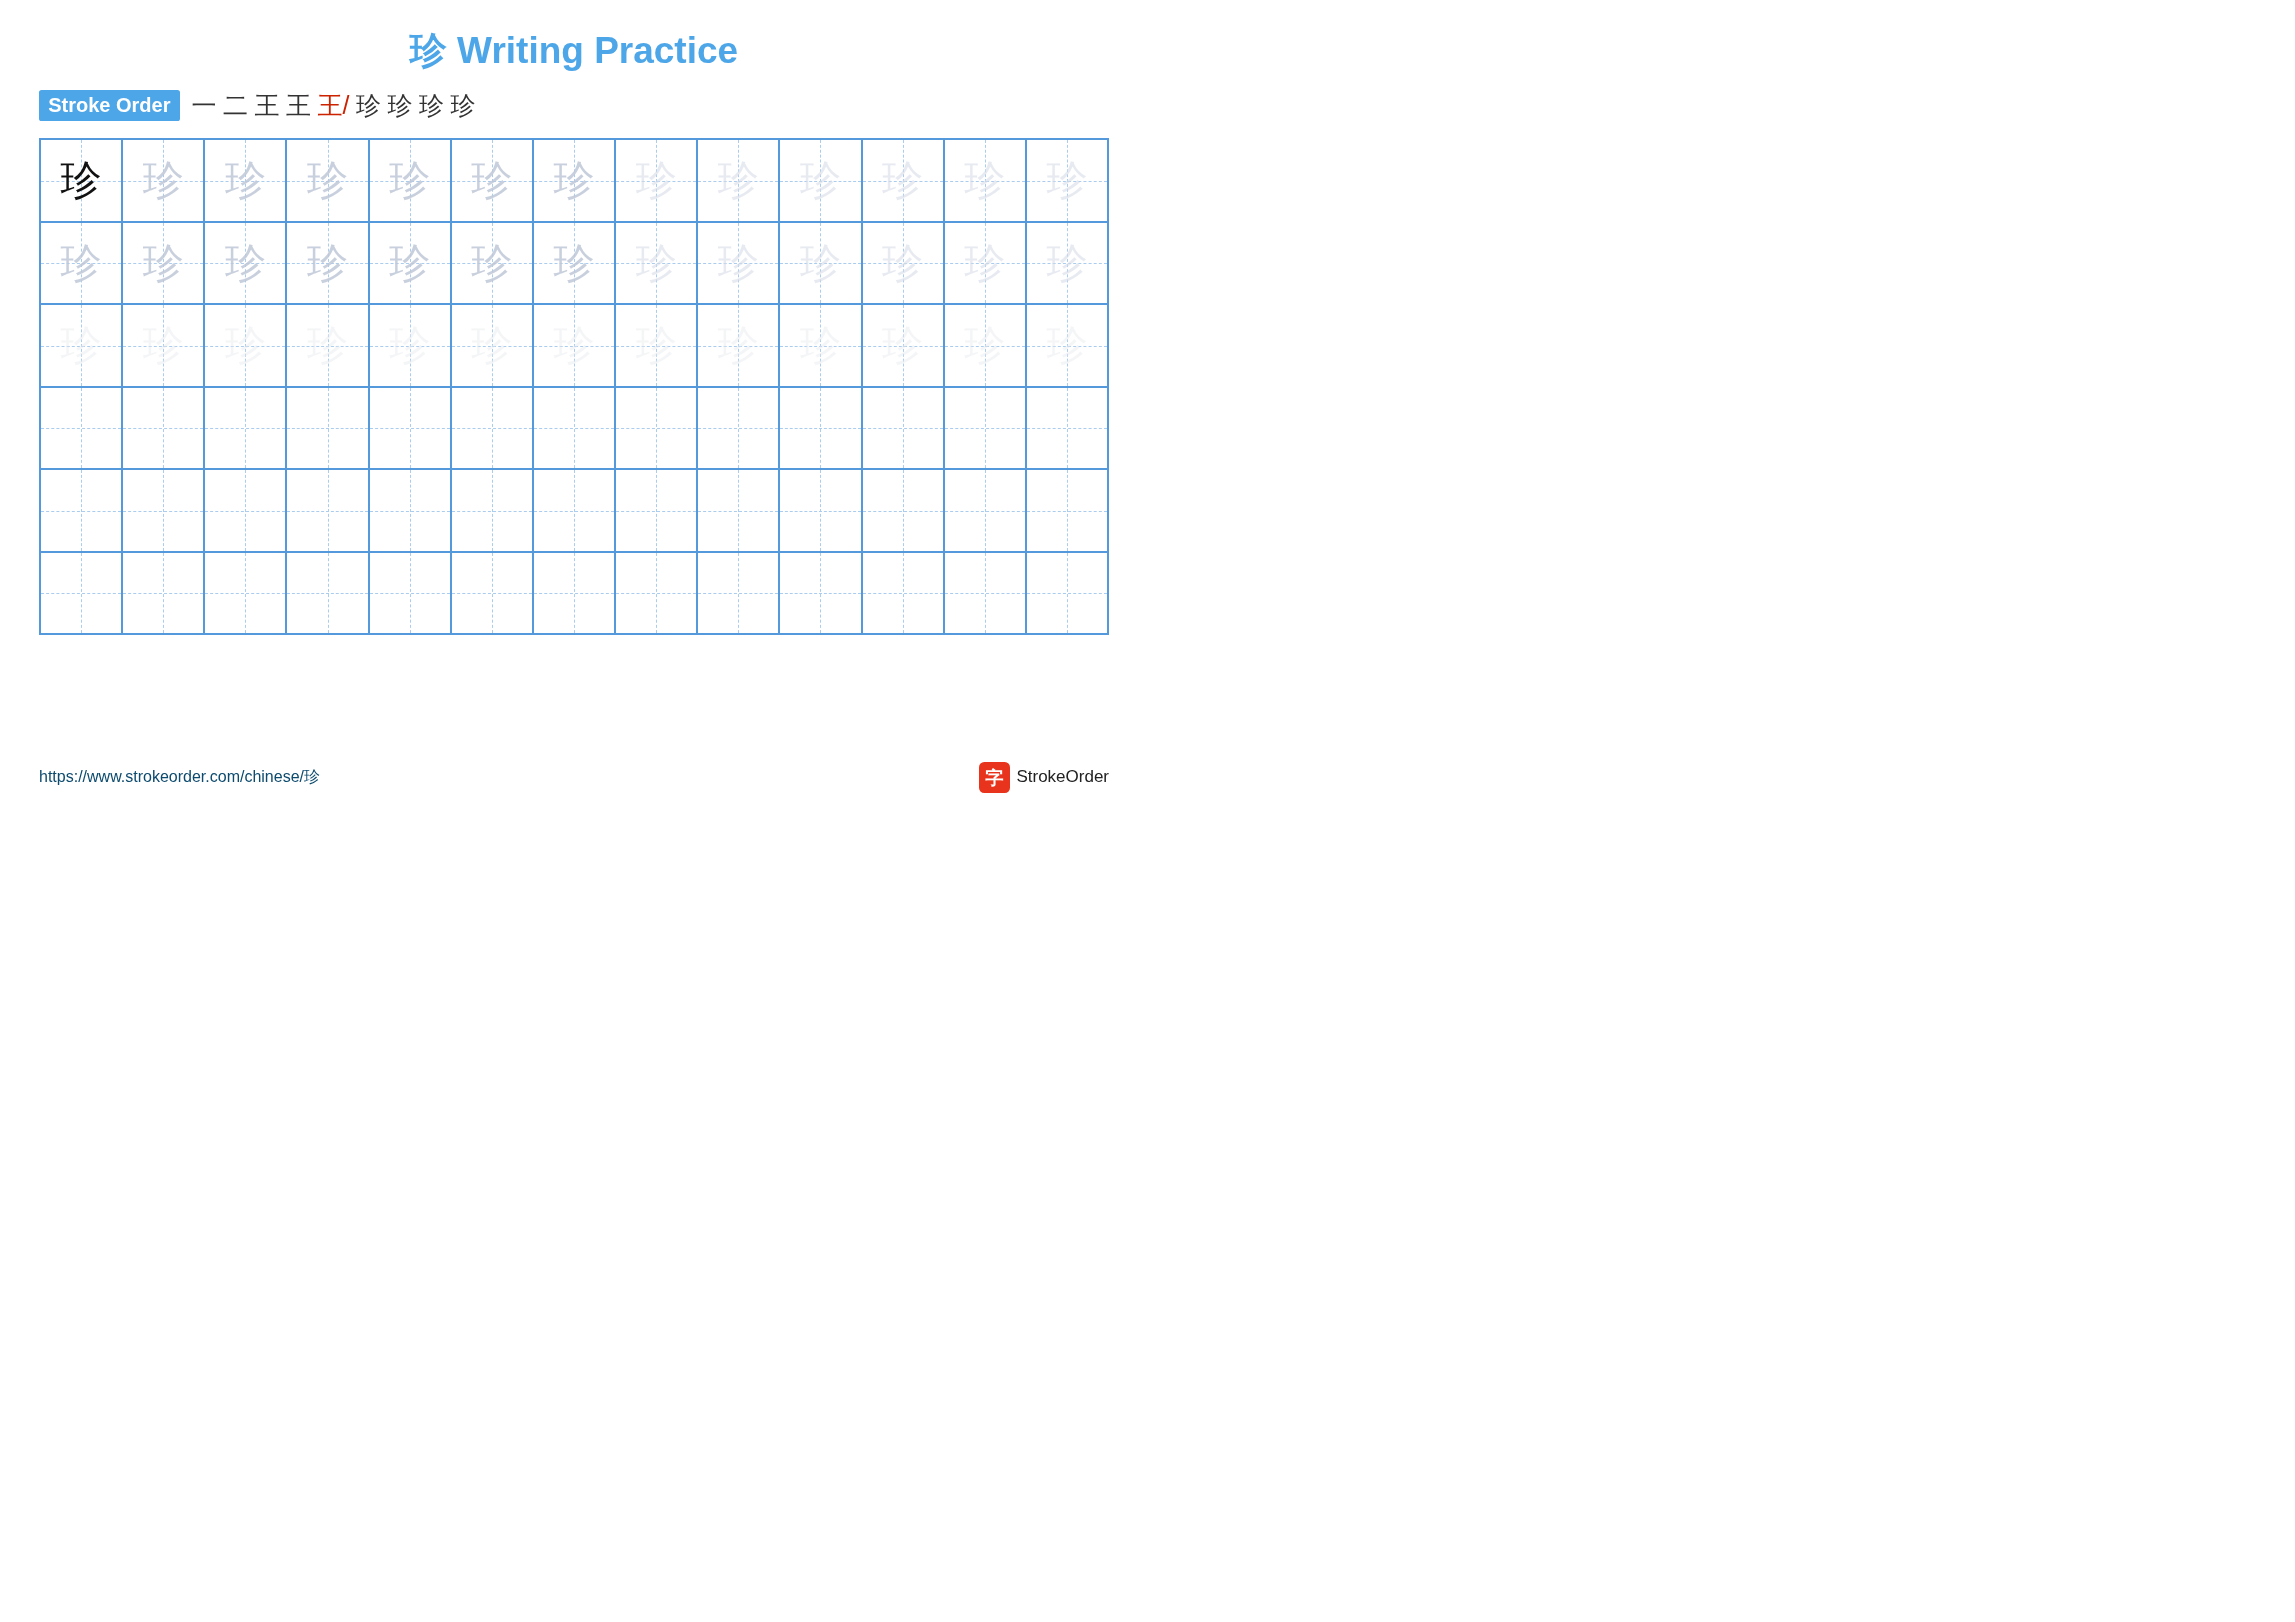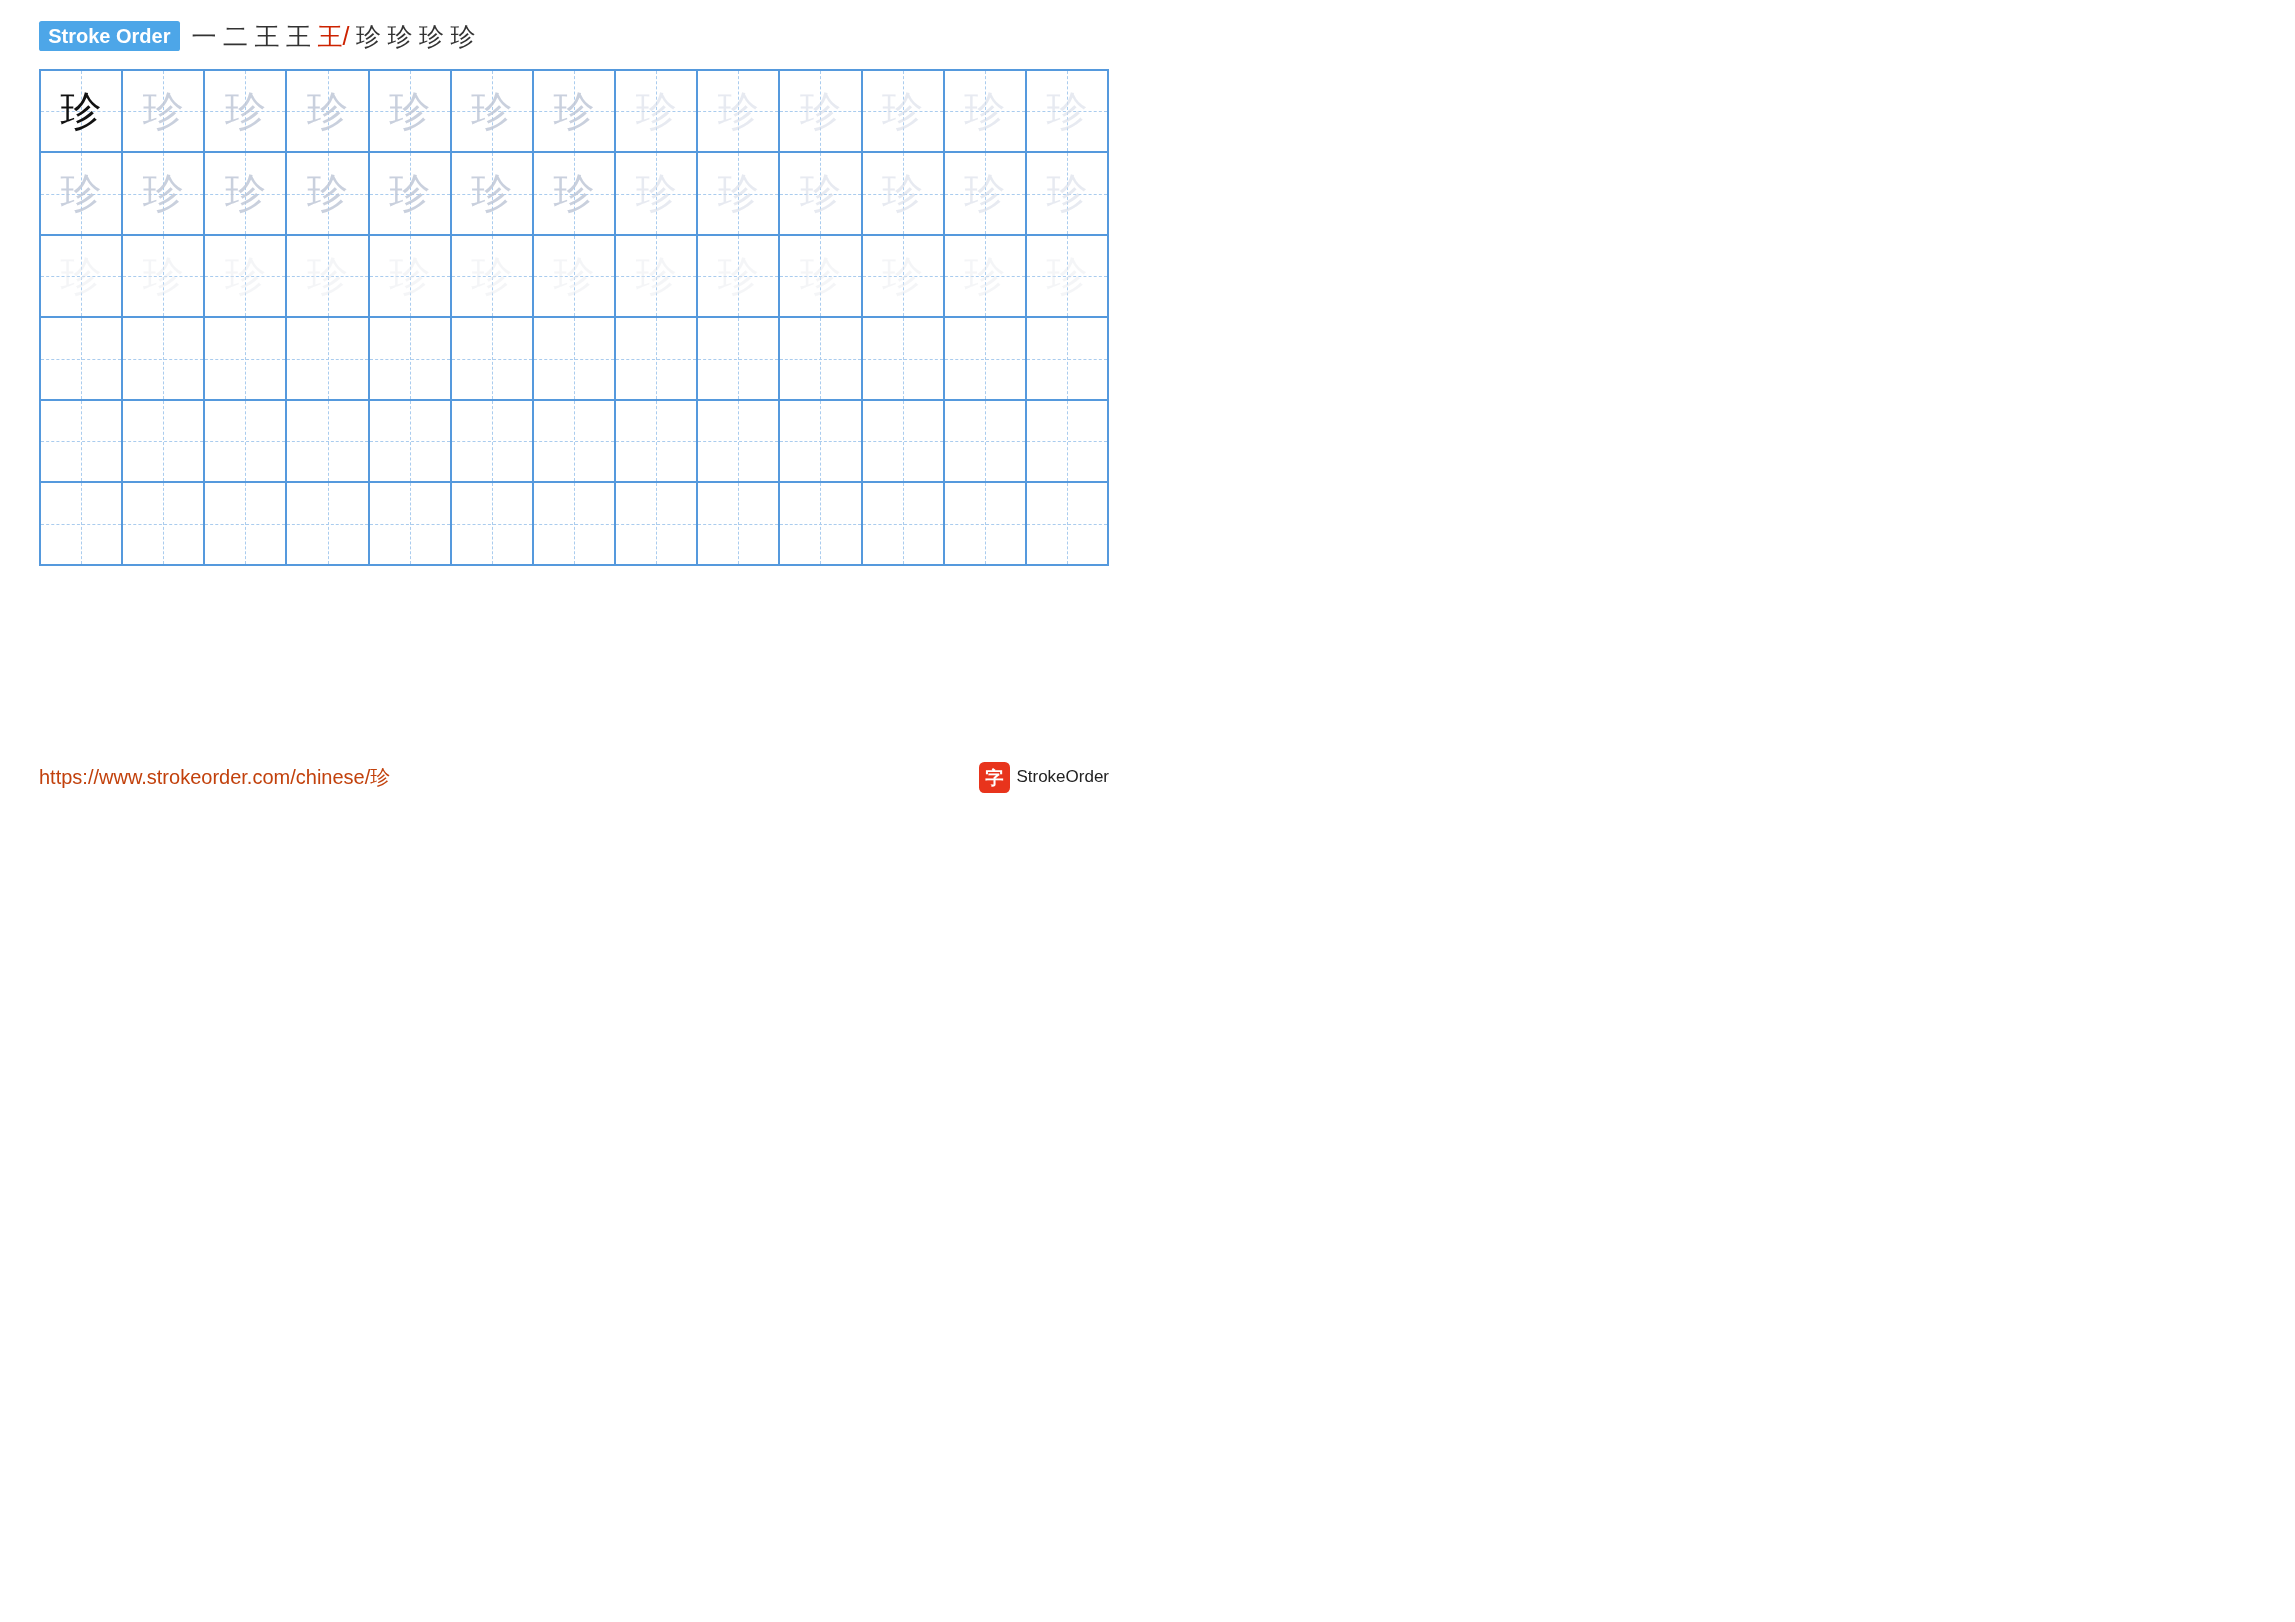--- a/index.html
+++ b/index.html
@@ -128,22 +128,22 @@
       position: absolute;
       bottom: 18.3px;
       left: 39px;
       right: 39px;
       display: flex;
       align-items: center;
       justify-content: space-between;
     }
 
     .footer-url {
-      color: #c2410c;
-      font-size: 20px;
+      color: #0c4a6e;
+      font-size: 16px;
     }
 
     .footer-logo {
       display: flex;
       align-items: center;
       gap: 6.5px;
     }
 
     .footer-logo-icon {
       width: 31px;
@@ -162,20 +162,21 @@
       font-size: 17px;
       font-weight: normal;
       color: #222;
     }
   </style>
 </head>
 <body>
 
 <div class="page">
 
+  <div class="title">珍 Writing Practice</div>
 
   <div class="stroke-order-row">
     <div class="stroke-order-badge">Stroke Order</div>
     <div class="stroke-sequence">
       <span class="stroke-seq-char">一</span>
       <span class="stroke-seq-char">二</span>
       <span class="stroke-seq-char">王</span>
       <span class="stroke-seq-char">王</span>
       <span class="stroke-seq-char red">王/</span>
       <span class="stroke-seq-char">珍</span>

